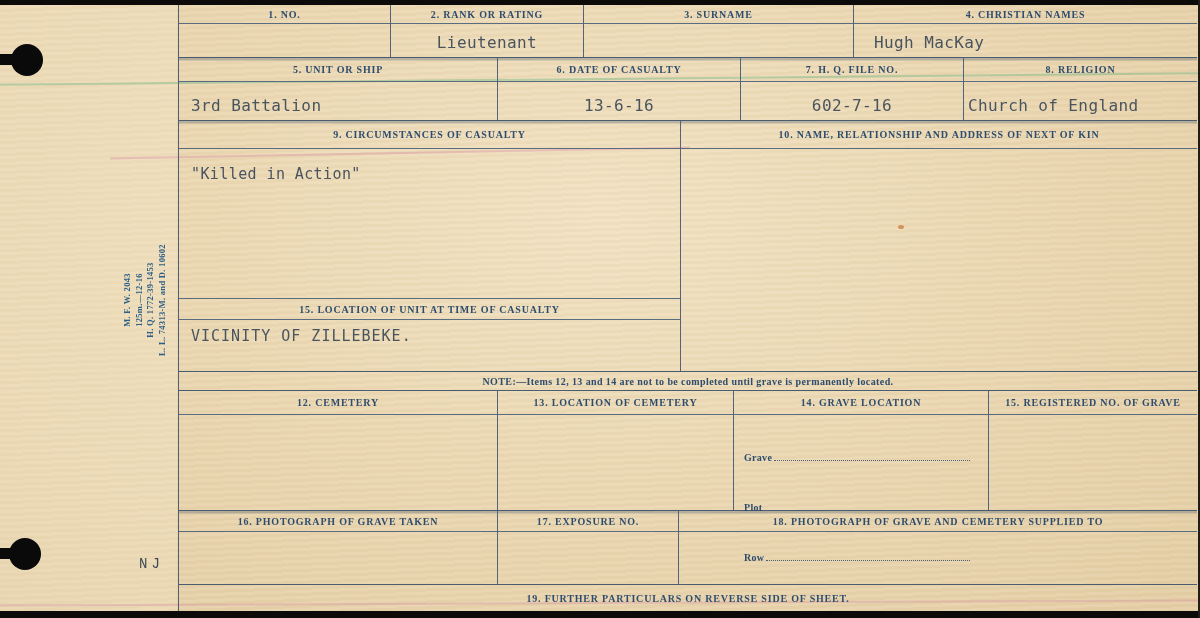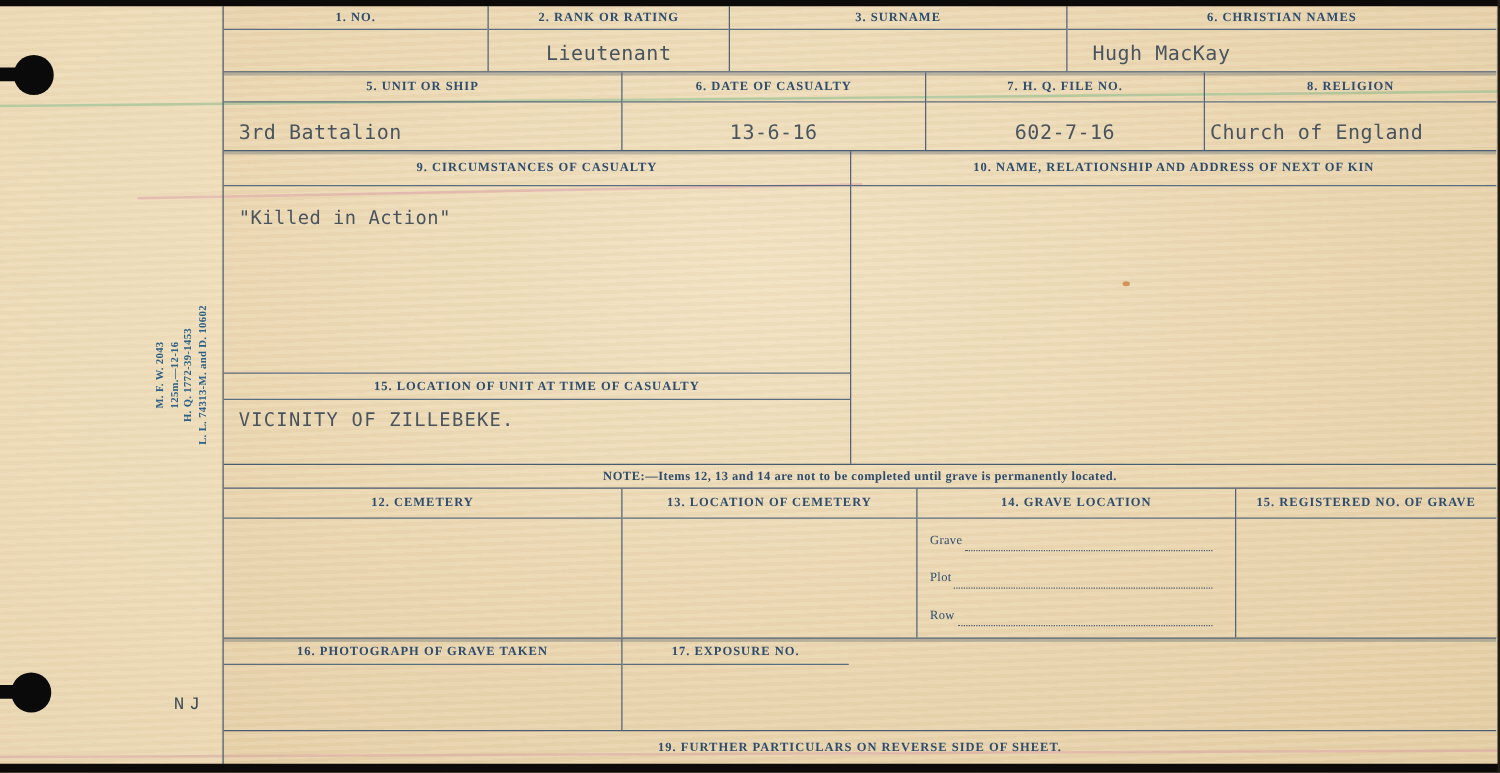--- a/index.html
+++ b/index.html
@@ -68,22 +68,22 @@
   .hdr11 { height:21px; }
   .content11 { flex:1; padding:7px 0 0 12px; }
   .content10 { flex:1; }
 
   #rnote { top:367px; height:19px; align-items:center; justify-content:center;
     font-size:10px; font-weight:bold; letter-spacing:0.4px; border-bottom:1px solid #4a5c70; }
 
   #rC { top:386px; height:120px; } #rC .hdr { height:24px; }
   #rC .c1 { width:319px; } #rC .c2 { width:236px; } #rC .c3 { width:255px; } #rC .c4 { flex:1; }
   .gravebox { flex:1; padding:12px 18px 0 10px; display:flex; flex-direction:column; gap:14px; }
-  .dotrow { display:flex; height:16px;
-    font-size:10px; font-weight:normal; letter-spacing:0.3px; color:#2e4d6e; }
+  .dotrow { display:flex; align-items:flex-end; height:16px;
+    font-size:10px; font-weight:bold; letter-spacing:0.3px; color:#2e4d6e;margin-top:20px; }
   .leader { flex:1; border-bottom:1.5px dotted #4e6073; margin:0 0 2px 2px; }
 
   #rD { top:506px; height:74px; } #rD .hdr { height:21px; }
   #rD .c1 { width:319px; } #rD .c2 { width:181px; } #rD .c3 { flex:1; }
 
   #r19 { top:580px; height:27px; align-items:center; justify-content:center;
     font-size:10px; font-weight:bold; letter-spacing:0.8px; border-bottom:none; }
 
   
   .art-green { position:absolute; left:0; top:78px; width:1200px; height:1.5px;
@@ -123,21 +123,21 @@
         <div class="val type center"></div>
       </div>
       <div class="cell c2">
         <div class="hdr">2. RANK OR RATING</div>
         <div class="val type center">Lieutenant</div>
       </div>
       <div class="cell c3">
         <div class="hdr">3. SURNAME</div>
       </div>
       <div class="cell c4">
-        <div class="hdr">6. CHRISTIAN NAMES</div>
+        <div class="hdr">4. CHRISTIAN NAMES</div>
         <div class="val type padl20">Hugh MacKay</div>
       </div>
     </div>
 
     <div class="row dbl" id="r2">
       <div class="cell c1">
         <div class="hdr">5. UNIT OR SHIP</div>
         <div class="val type padl">3rd Battalion</div>
       </div>
       <div class="cell c2">
@@ -203,20 +203,24 @@
 
     <div class="row" id="rD">
       <div class="cell c1">
         <div class="hdr">16. PHOTOGRAPH OF GRAVE TAKEN</div>
         <div class="val type"></div>
       </div>
       <div class="cell c2">
         <div class="hdr">17. EXPOSURE NO.</div>
         <div class="val type"></div>
       </div>
+      <div class="cell c3">
+        <div class="hdr">18. PHOTOGRAPH OF GRAVE AND CEMETERY SUPPLIED TO</div>
+        <div class="val type"></div>
+      </div>
     </div>
 
     <div class="row" id="r19">19. FURTHER PARTICULARS ON REVERSE SIDE OF SHEET.</div>
   </div>
 
   <div class="bar-top"></div>
   <div class="bar-bottom"></div>
   <div class="bar-right"></div>
   <div class="hole hole1"></div>
   <div class="hole-bar hb1"></div>

